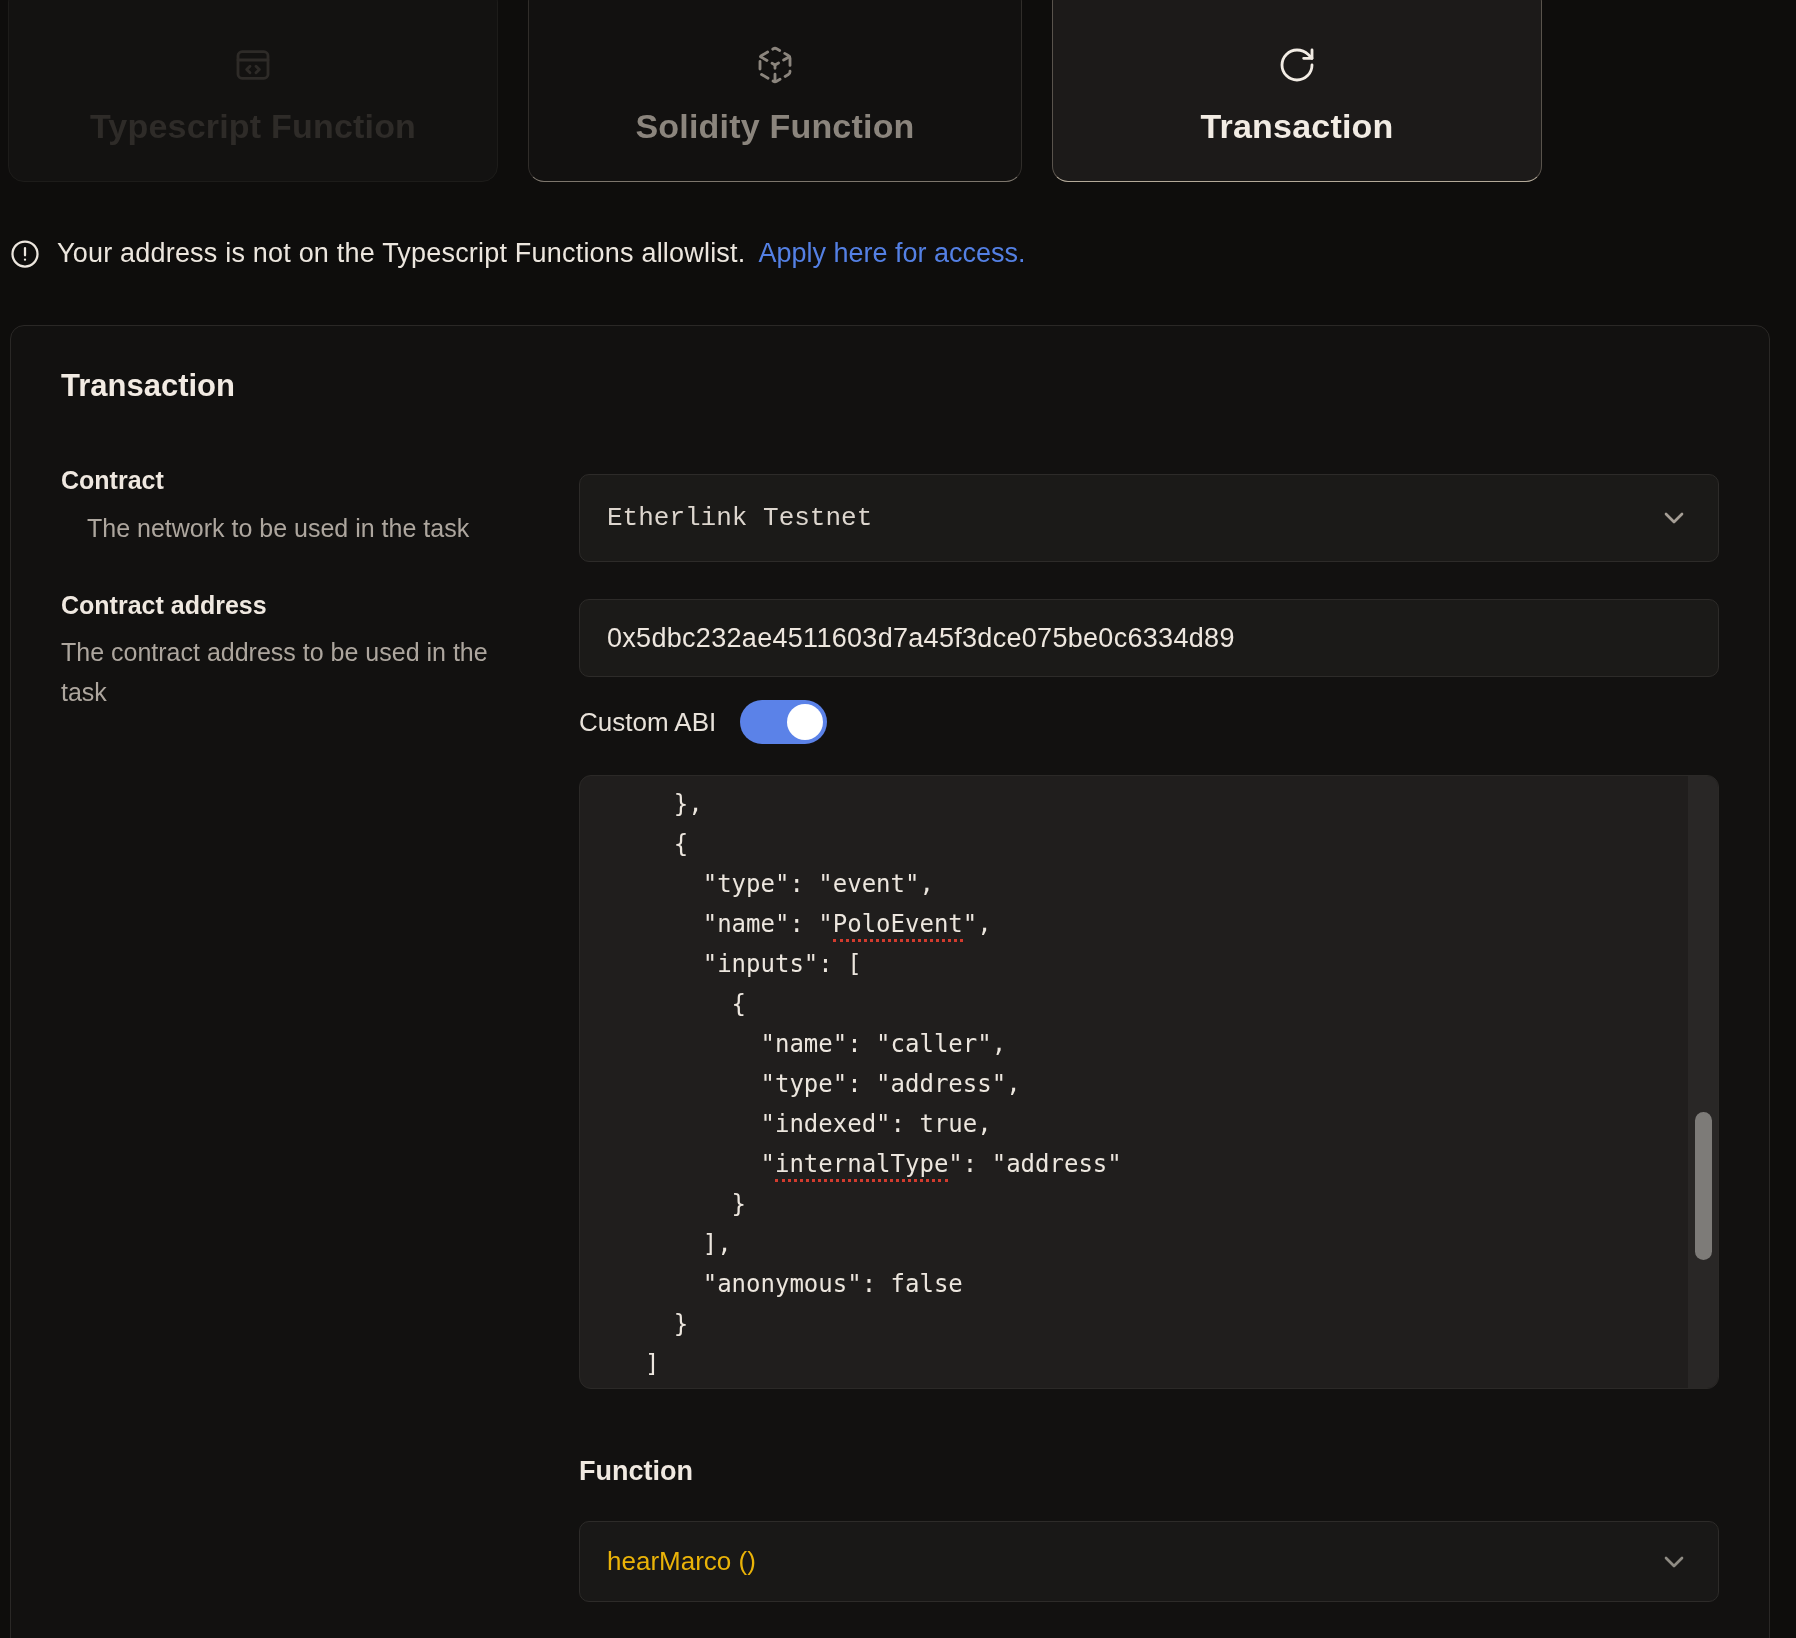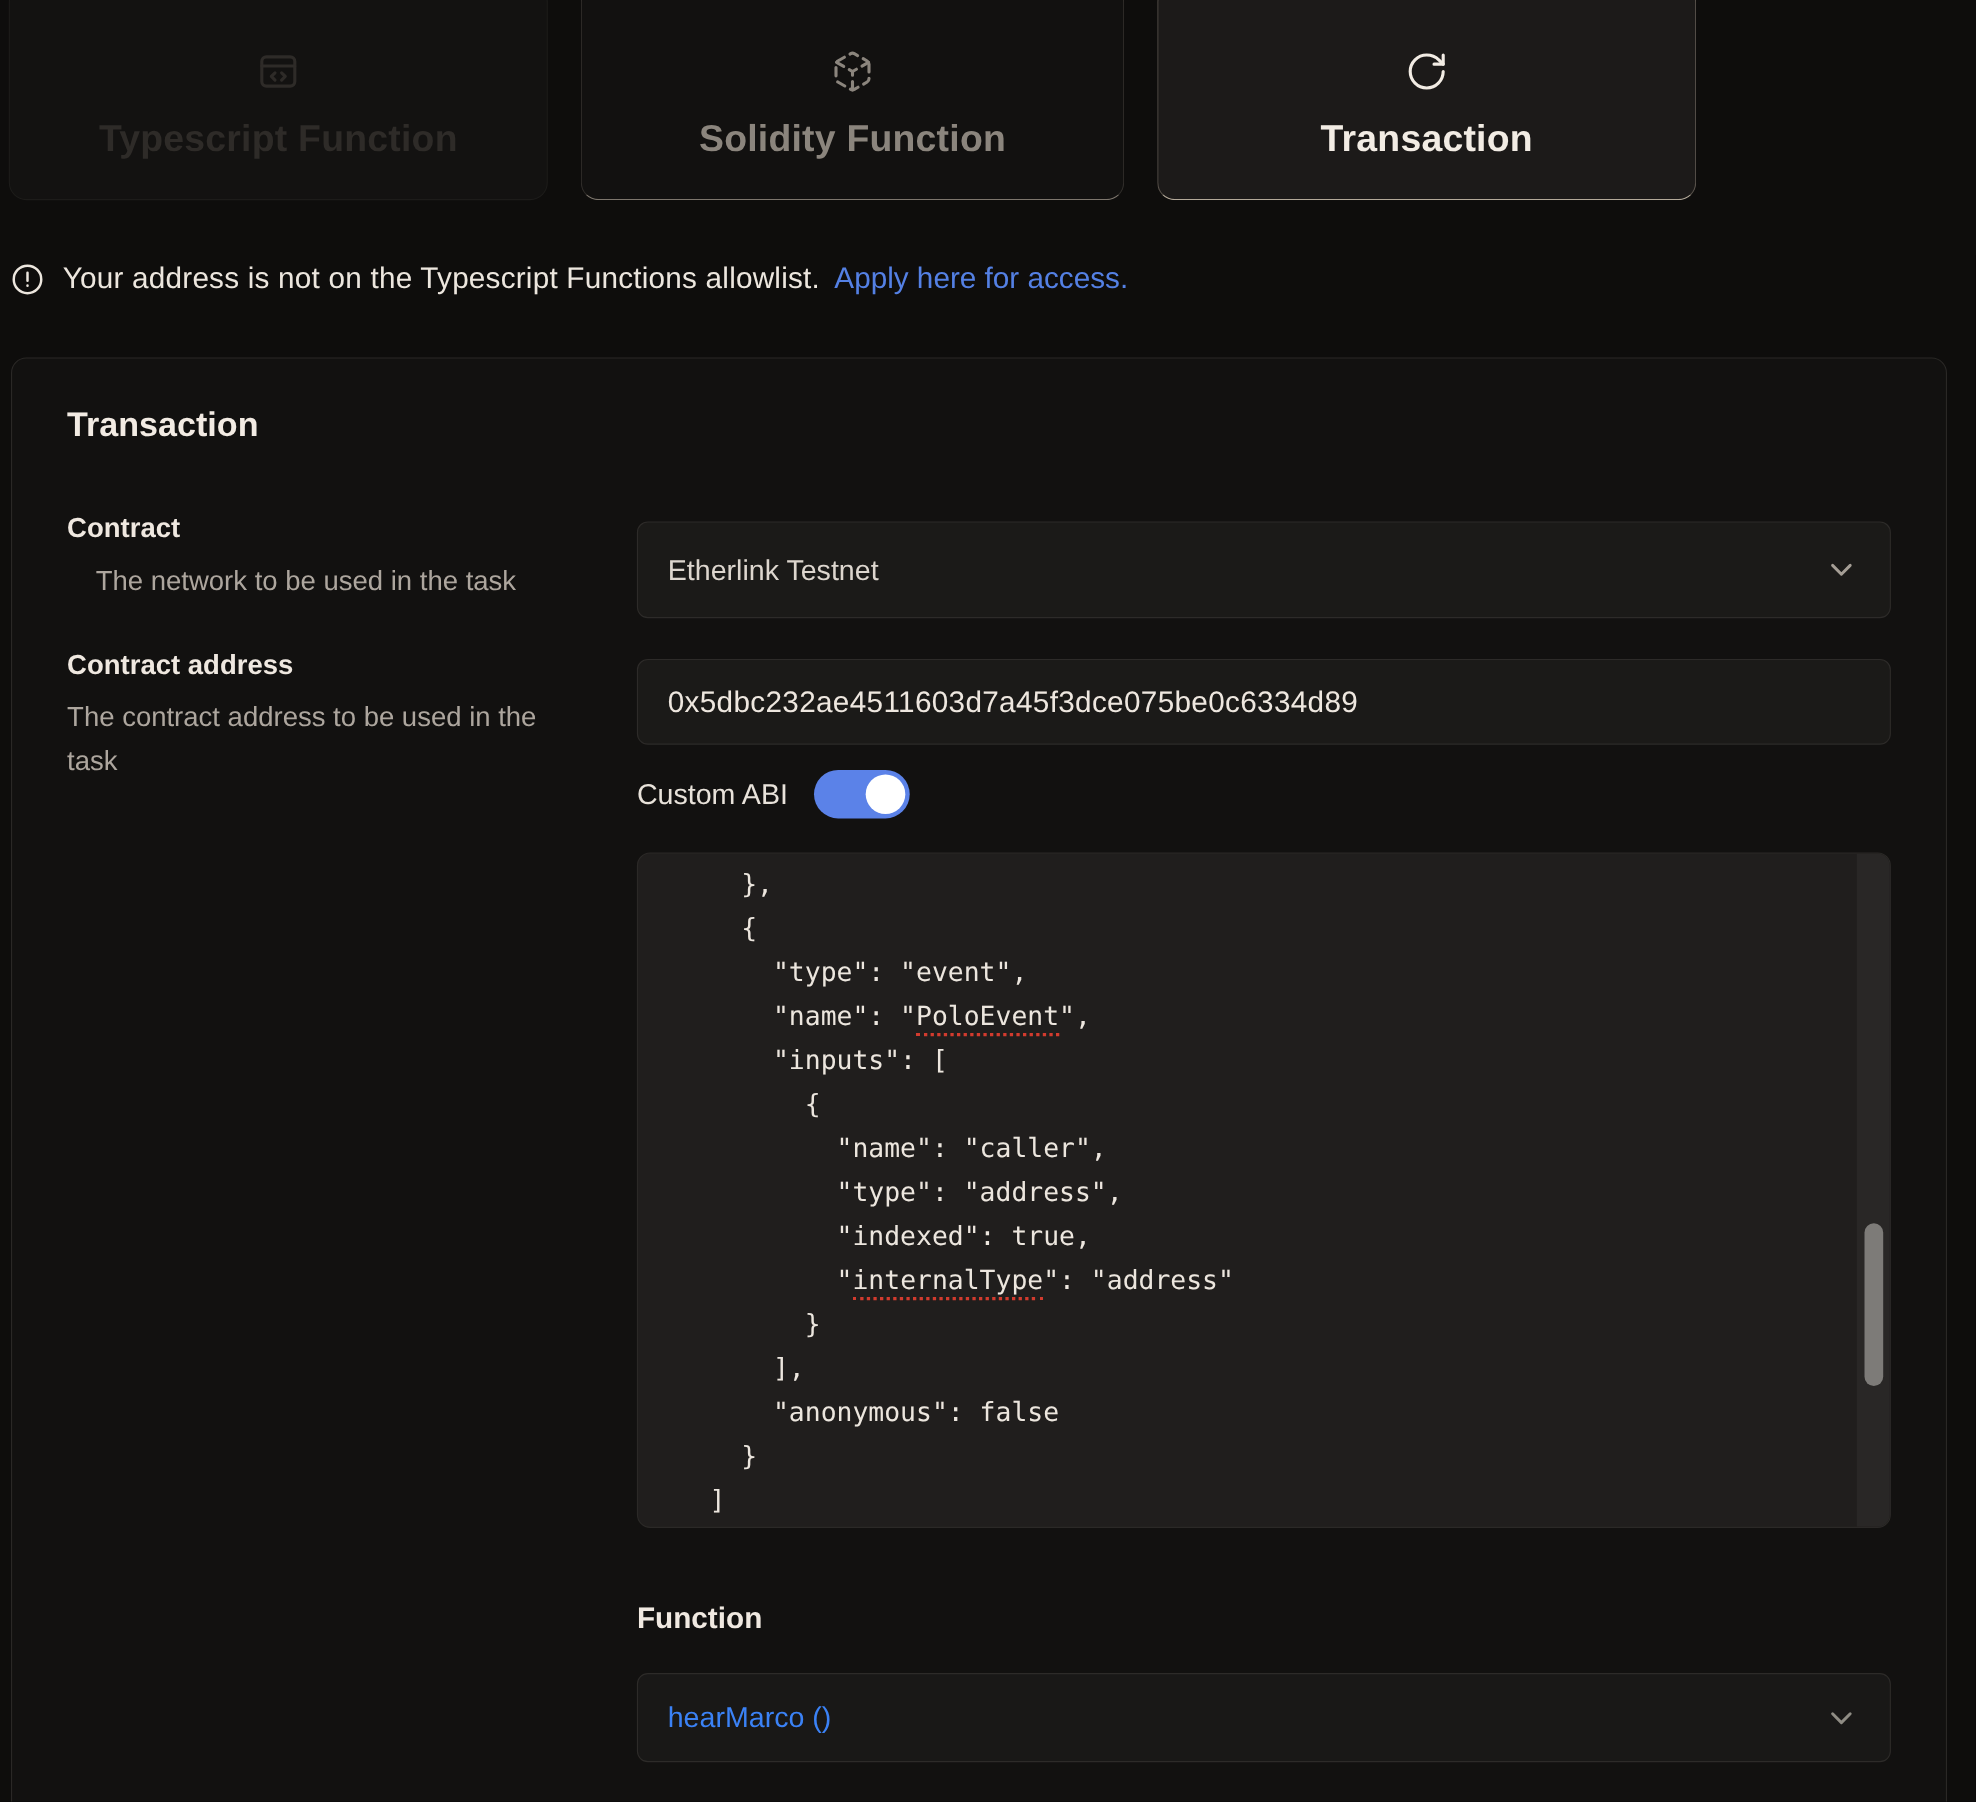--- a/index.html
+++ b/index.html
@@ -49,21 +49,21 @@
 
   .control {
     position:absolute; left:568px; width:1140px;
     background:#1b1a18; border:1px solid #2d2b29; border-radius:10px;
     display:flex; align-items:center; cursor:pointer;
   }
   .control .control-text { padding-left:27px; font-size:26px; color:#ddd6ce; }
   .control .chevron { position:absolute; right:28px; width:32px; height:32px; }
   .control .chevron svg { width:100%; height:100%; fill:none; stroke:#a59e95; stroke-width:2; stroke-linecap:round; stroke-linejoin:round; }
 
-  .dd-network { top:148px; height:88px; }
+  .dd-network { top:148px; height:88px;font-family:Liberation Mono, monospace; }
   .input-contract { top:273px; height:78px; cursor:text; }
   .input-contract .control-text { font-size:27px; color:#eee7df; letter-spacing:.3px; }
 
   .abi-row { position:absolute; left:568px; top:372px; height:48px; display:flex; align-items:center; }
   .abi-row .abi-label { font-size:26px; color:#e8e2da; margin-right:24px; }
   .toggle { position:relative; width:87px; height:44px; border-radius:22px; background:#5b82e8; cursor:pointer; }
   .toggle .knob { position:absolute; top:4px; right:4px; width:36px; height:36px; border-radius:50%; background:#ffffff; }
 
   .editor {
     position:absolute; left:568px; top:449px; width:1140px; height:614px;
@@ -79,21 +79,21 @@
     position:absolute; right:0; top:0; width:30px; height:100%;
     background:#292726; border-radius:0 11px 11px 0;
   }
   .editor .scroll-thumb {
     position:absolute; right:6px; top:336px; width:17px; height:148px;
     background:#7d7b78; border-radius:9px; cursor:grab;
   }
 
   .function-label { position:absolute; left:568px; top:1130px; font-size:27px; font-weight:700; color:#f0e9e1; }
   .dd-function { top:1195px; height:81px; background:#191817; }
-  .dd-function .control-text { color:#3b82f6; }
+  .dd-function .control-text { color:#eab308; }
   .dd-function .chevron svg { stroke:#8f8c84; }
 </style>
 </head>
 <body>
 
 <div class="screen">
 
   <div class="tabs">
     <div class="tab tab-ts">
       <span class="tab-icon">

